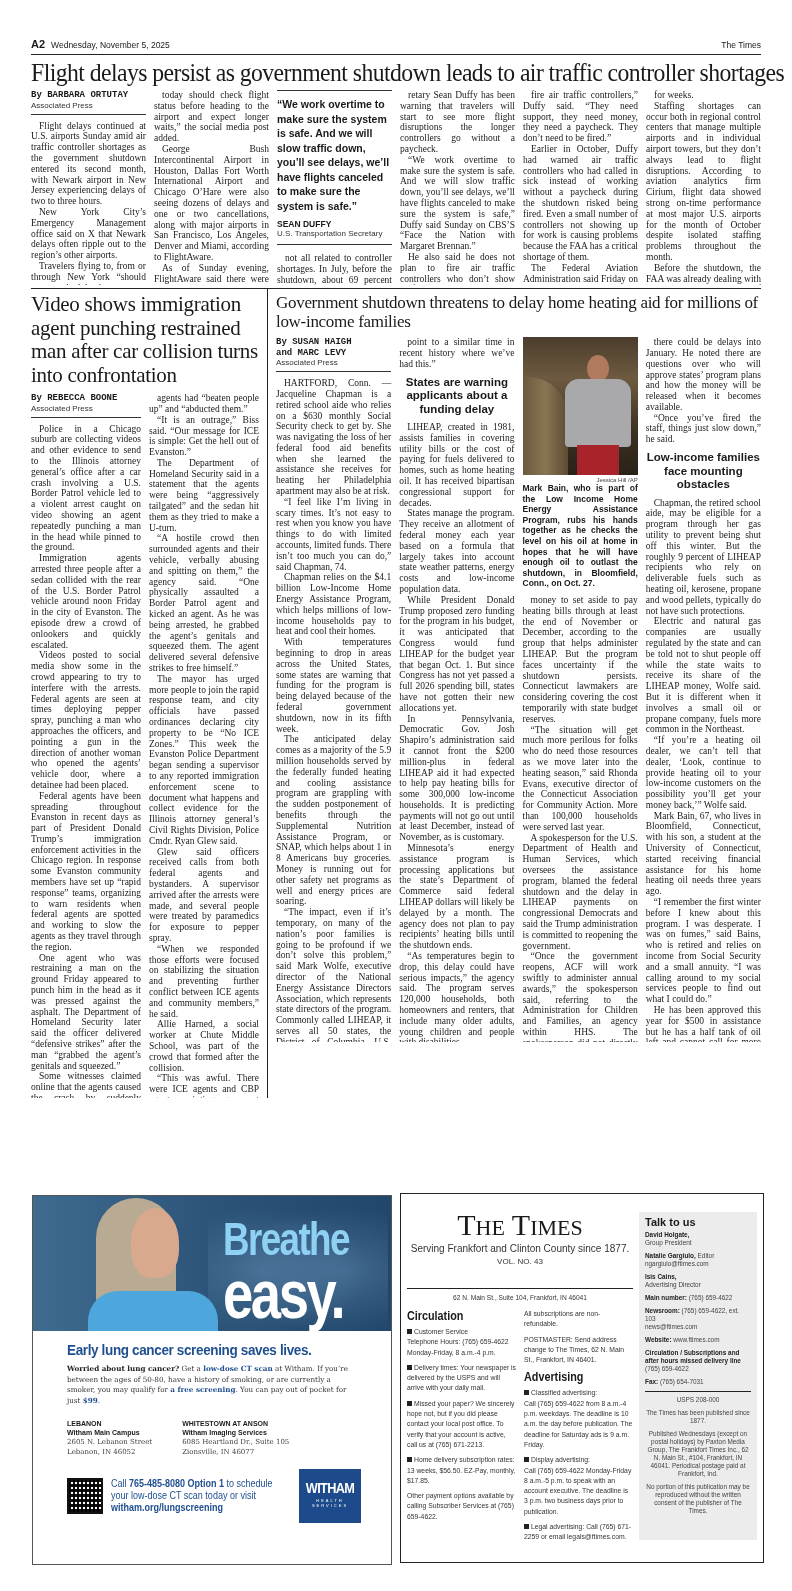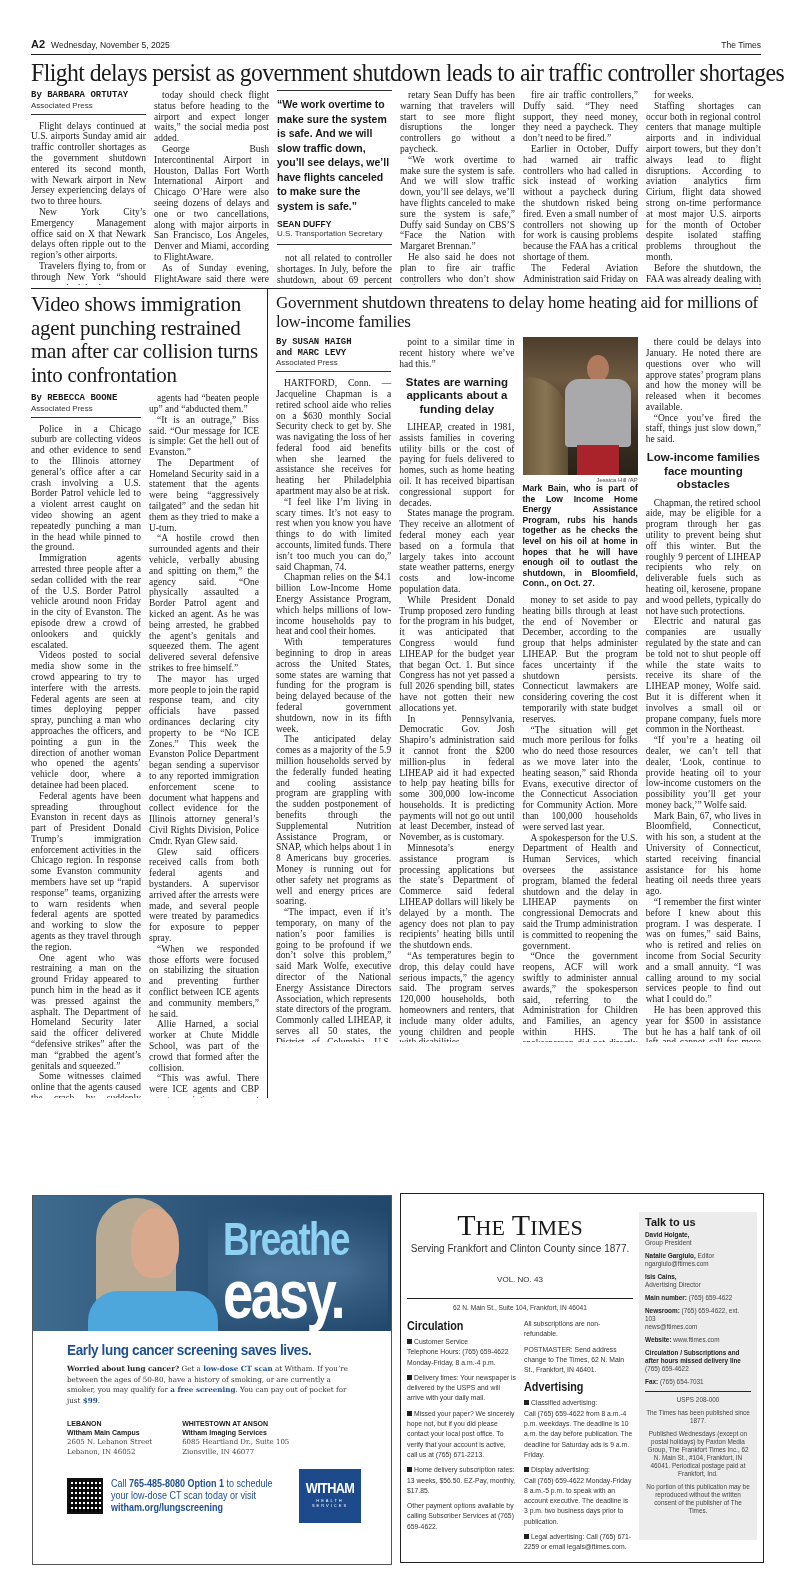--- a/index.html
+++ b/index.html
@@ -58,21 +58,21 @@
   .witham { margin-left: auto; width: 62px; height: 54px; background: #1d4a8a; color: #fff; text-align: center; padding-top: 10px; }
   .witham .w { font-family: "Liberation Sans", sans-serif; font-weight: bold; font-size: 15px; letter-spacing: -0.8px; transform: scaleX(0.85); }
   .witham .hs { font-family: "Liberation Sans", sans-serif; font-size: 4px; letter-spacing: 2px; line-height: 5px; margin-top: 2px; }
 
   
   .mast { position: absolute; left: 400px; top: 1193px; width: 364px; height: 370px; border: 1px solid #222; }
   .mast-left { position: absolute; left: 6px; top: 0; width: 226px; }
   .mast-title { font-family: "Liberation Serif", serif; font-size: 30px; text-align: center; letter-spacing: 0px; margin-top: 16px; line-height: 1; }
   .mast-title .sc { font-size: 22px; }
   .mast-serving { font-family: "Liberation Sans", sans-serif; font-size: 10px; text-align: center; margin-top: 3px; color: #333; }
-  .mast-vol { font-family: "Liberation Sans", sans-serif; font-size: 8px; text-align: center; margin-top: 21px; color: #333; padding-bottom: 14px; border-bottom: 1px solid #222; }
+  .mast-vol { font-family: "Liberation Sans", sans-serif; font-size: 8px; text-align: center; margin-top: 3px; color: #333; padding-bottom: 22px; border-bottom: 1px solid #222; }
   .mast-addr { font-family: "Liberation Sans", sans-serif; font-size: 6.6px; text-align: center; margin-top: 5px; color: #333; }
   .mast-cols { display: grid; grid-template-columns: 1fr 1fr; gap: 8px; margin-top: 4px; }
   .mast-cols h3 { font-family: "Liberation Sans", sans-serif; font-weight: bold; font-size: 12px; margin: 4px 0 4px; transform: scaleX(0.9); transform-origin: left; }
   .mast-cols p { font-family: "Liberation Sans", sans-serif; font-size: 6.8px; line-height: 10.3px; color: #333; margin-bottom: 5px; }
   .sq { display: inline-block; width: 5px; height: 5px; background: #222; margin-right: 2px; vertical-align: 0; }
   .talk { position: absolute; left: 238px; top: 18px; width: 118px; height: 328px; background: #ececec; padding: 4px 6px; }
   .talk h3 { font-family: "Liberation Sans", sans-serif; font-weight: bold; font-size: 11px; text-align: left; margin-bottom: 3px; }
   .talk p { font-family: "Liberation Sans", sans-serif; font-size: 6.4px; line-height: 8px; color: #444; margin-bottom: 5px; }
   .talk p b { color: #222; }
   .talk .rule { border-top: 1px solid #222; margin: 4px 0 4px; }

